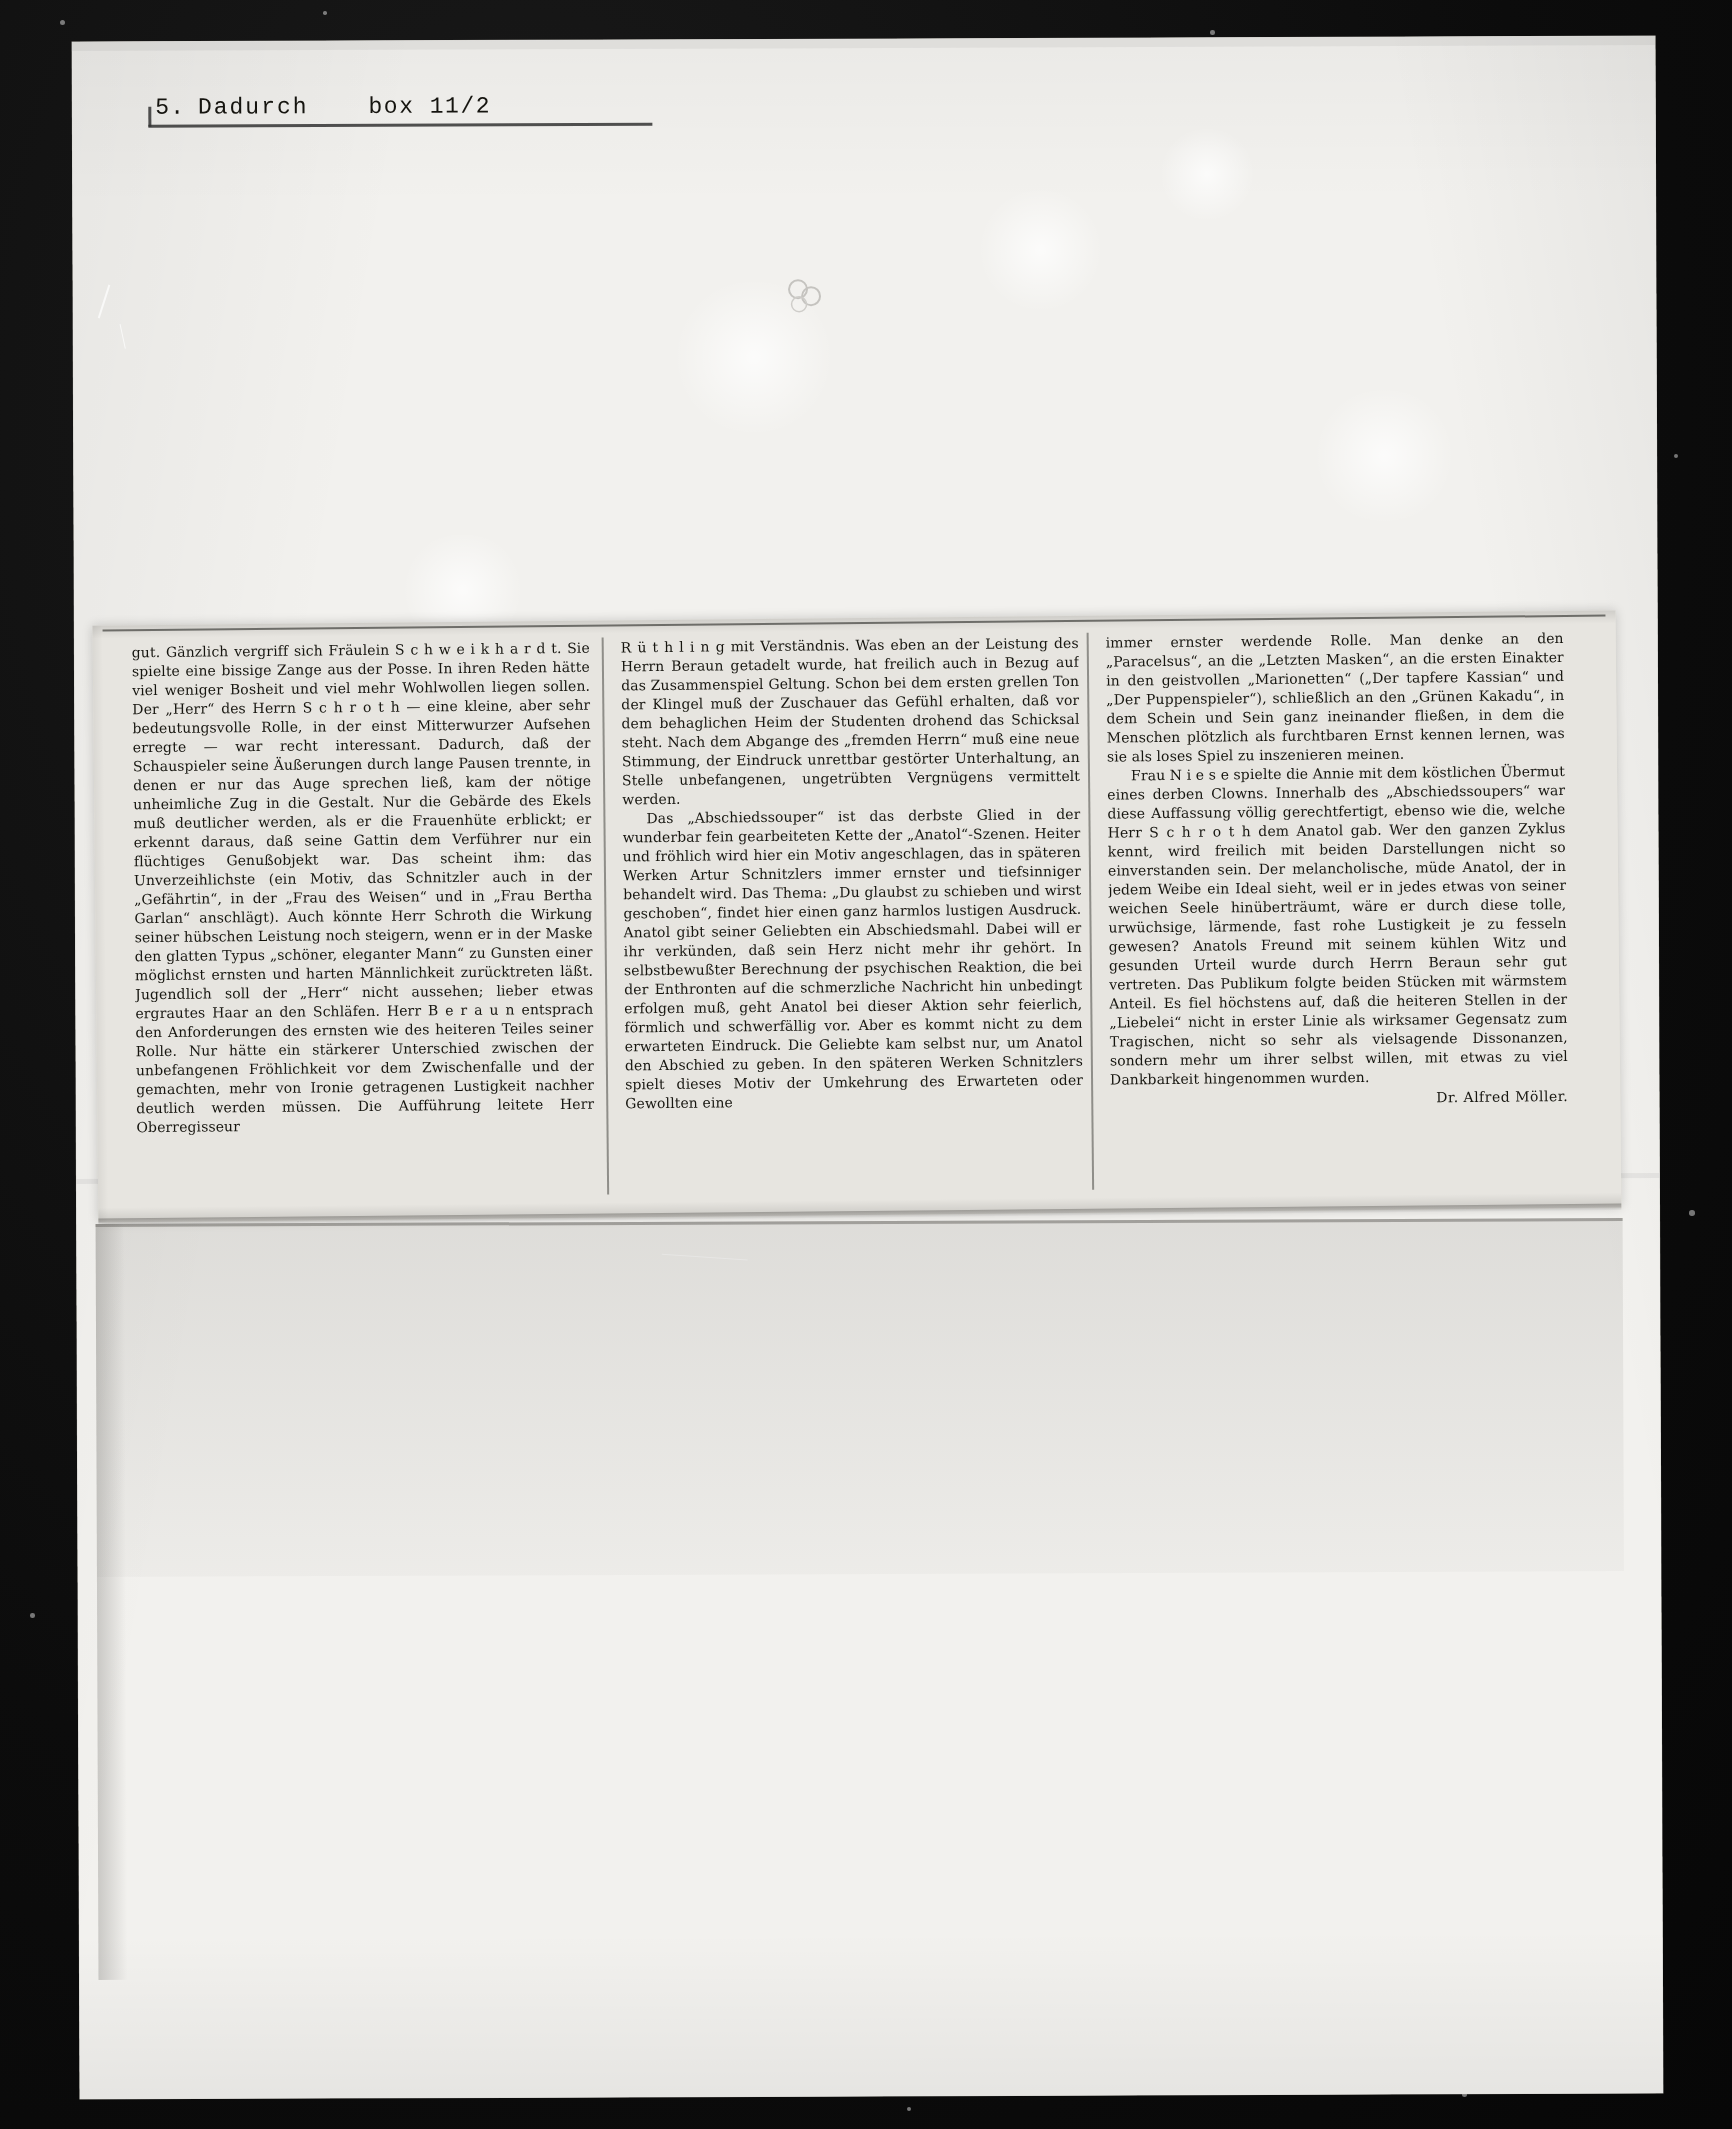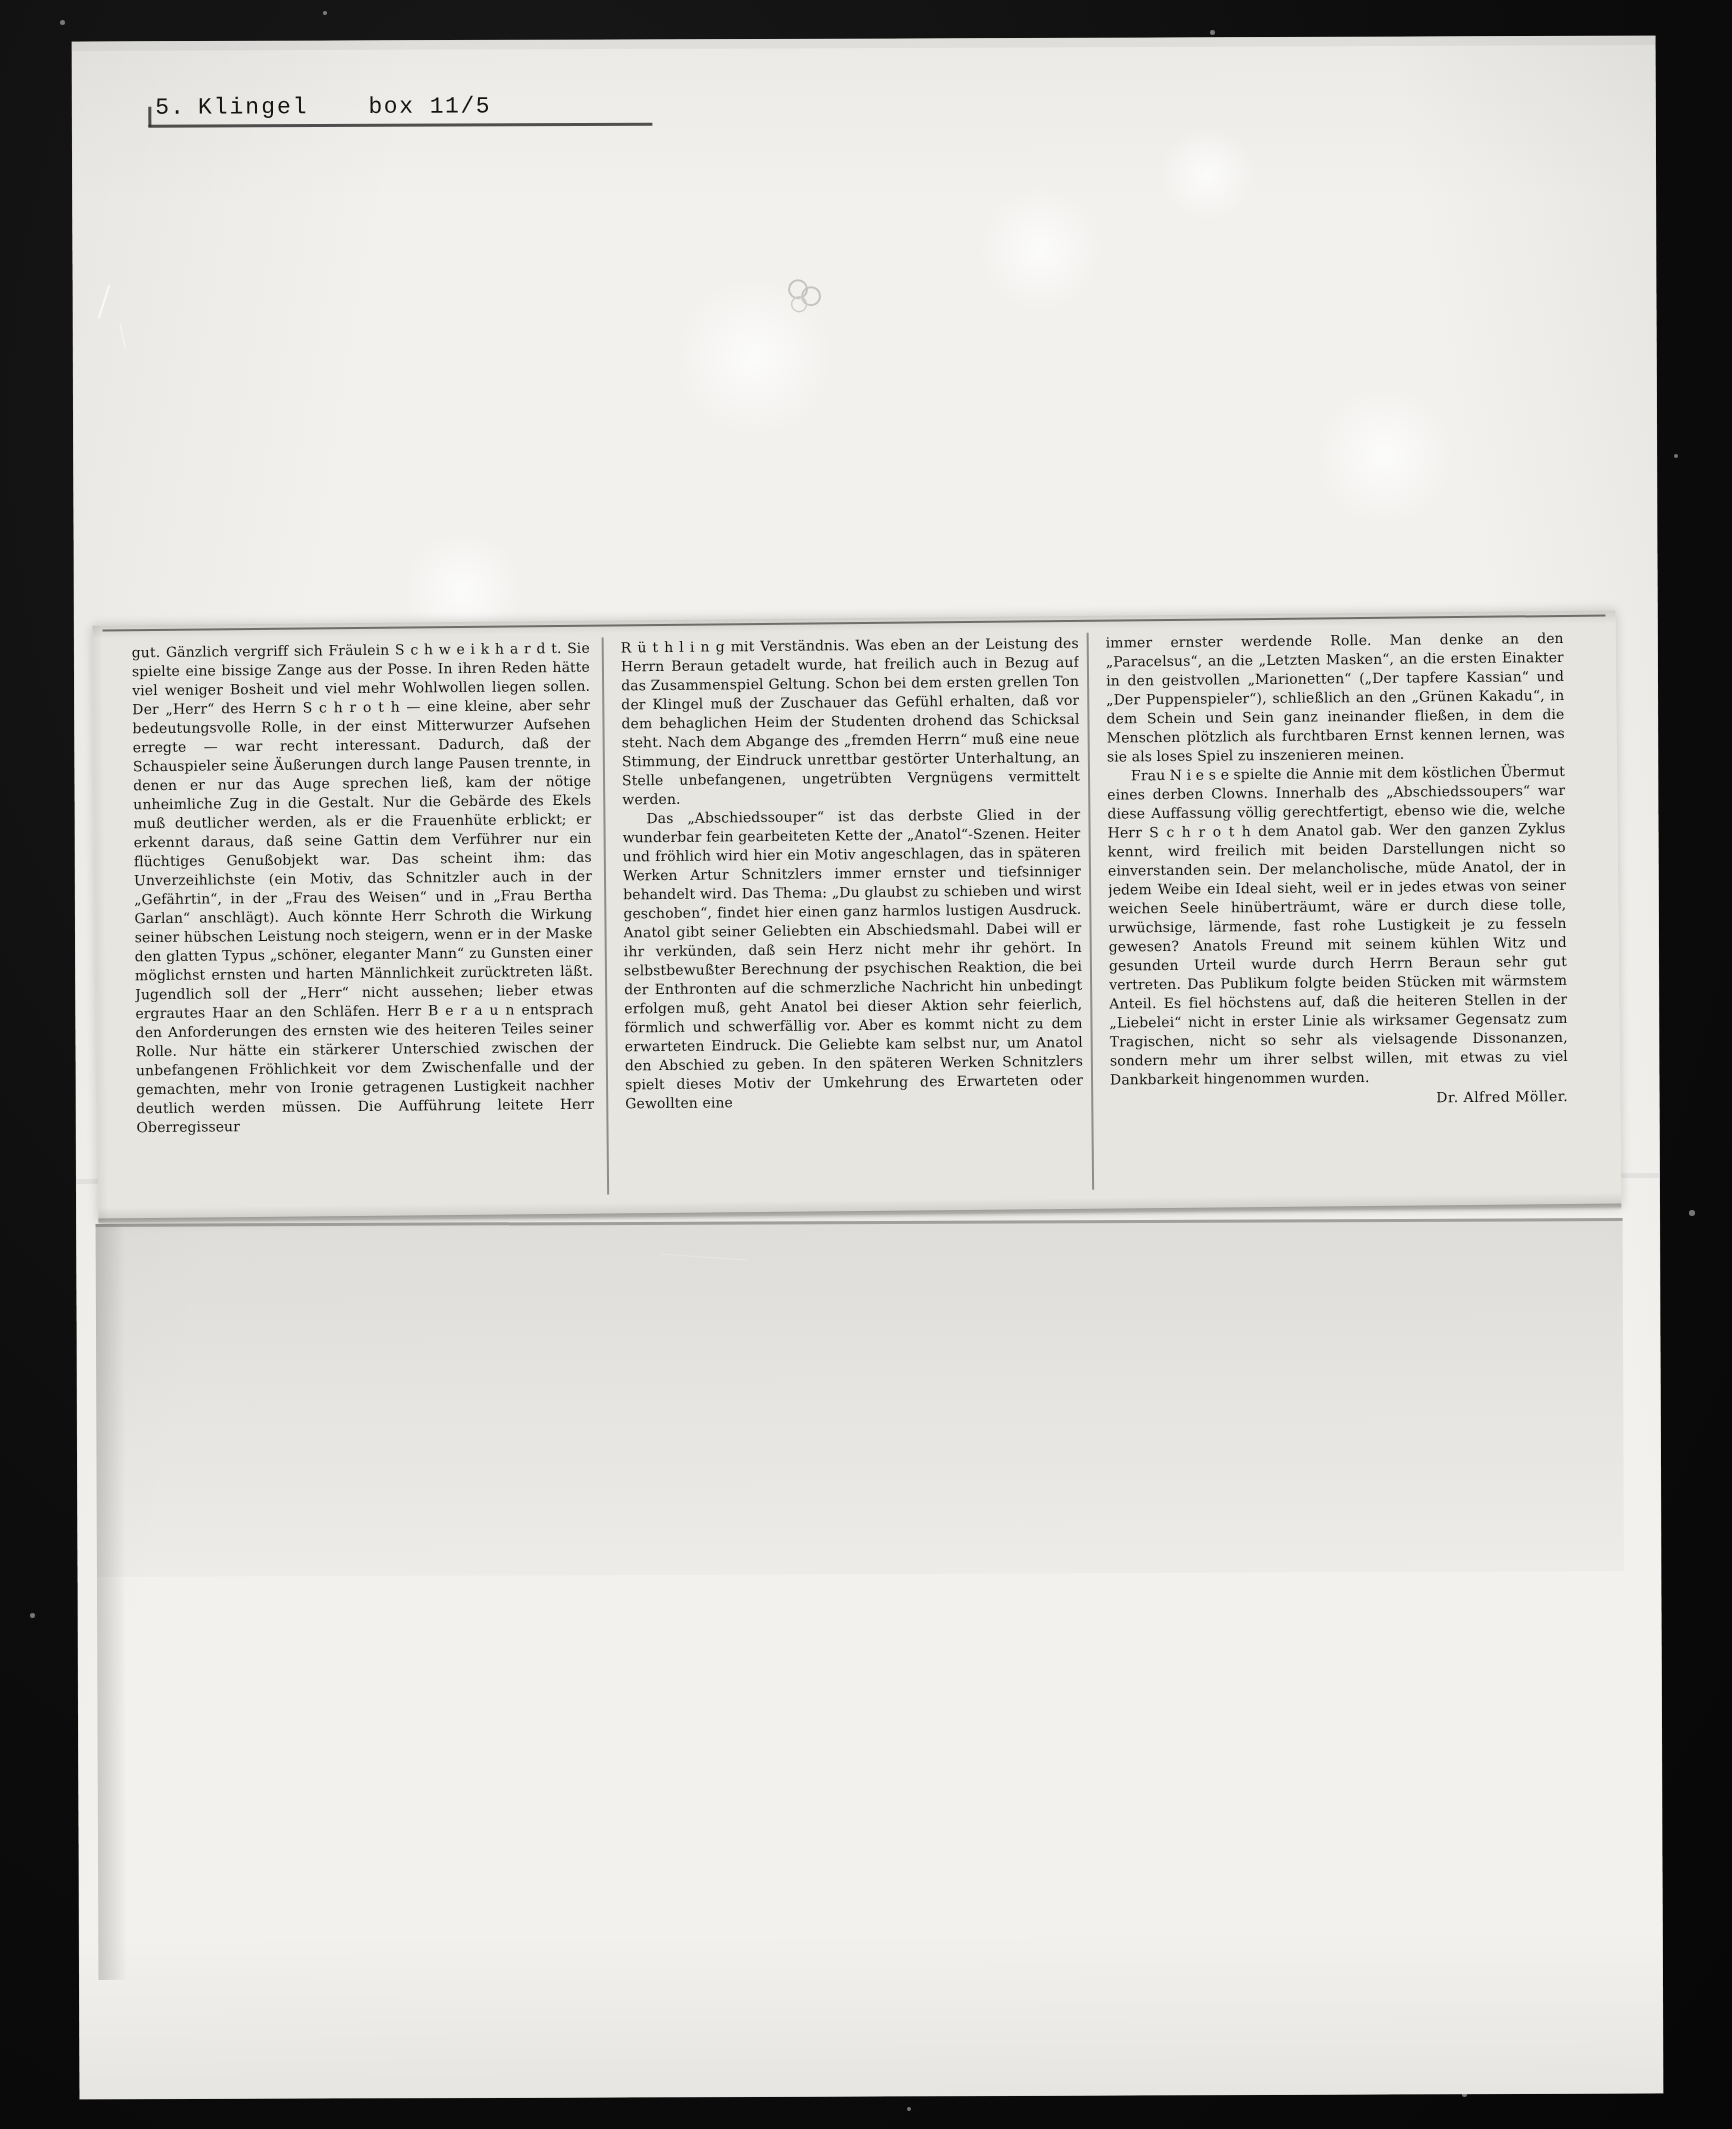--- a/index.html
+++ b/index.html
@@ -240,21 +240,21 @@
     <circle cx="32" cy="60" r="15" fill="none" stroke="#a3a19c" stroke-width="3"></circle>
   </svg>
 
   <div class="scratch" style="left:30px;  top:242px;  width:1.5px;  height:35px;  transform:rotate(18deg);"></div>
   <div class="scratch" style="left:49px;  top:282px;  width:1px;  height:25px;  transform:rotate(-12deg);"></div>
   <div class="scratch" style="left:585px;top:1217px; width:86px;height:1px;   transform:rotate(4deg);"></div>
 
   <div id="header-corner"></div>
   <div id="header-rule"></div>
   <div id="typed-header">
-    <span class="num">5.</span><span class="title">Klingel</span><span class="box">box 11/5</span>
+    <span class="num">5.</span><span class="title">Dadurch</span><span class="box">box 11/2</span>
   </div>
 
   <div id="clipping">
     <div id="clipping-surface"></div>
     <div id="clip-top-rule"></div>
     <div id="clip-bottom-edge"></div>
 
     <div class="col-rule" id="rule-1"></div>
     <div class="col-rule" id="rule-2"></div>
 

